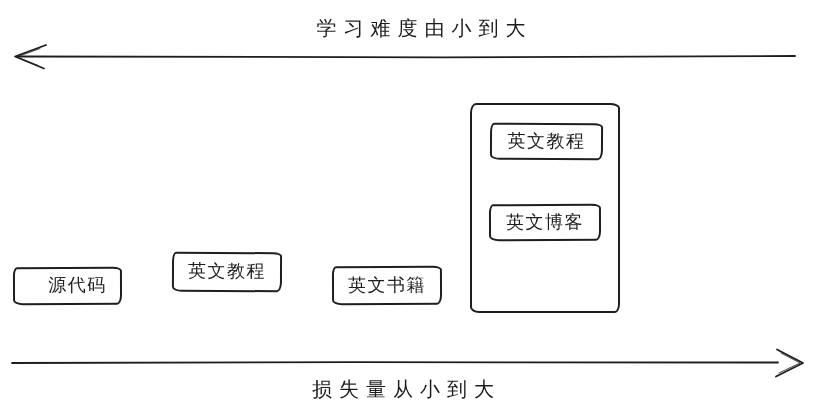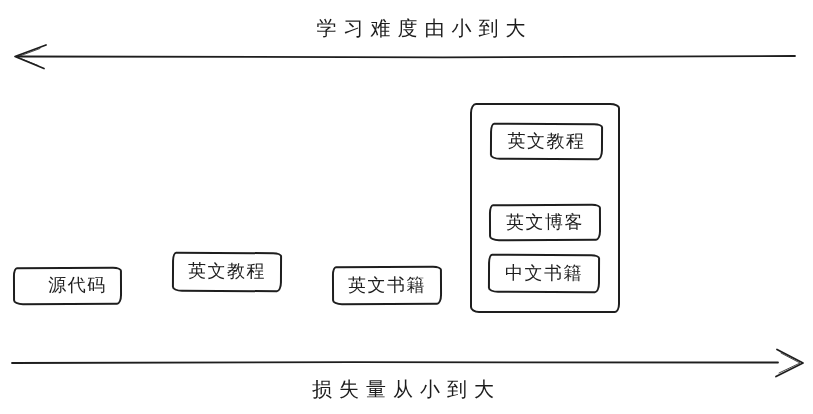--- a/index.html
+++ b/index.html
@@ -95,23 +95,20 @@
     <span class="node-label">英文书籍</span>
   </div>
 
   <div class="group" style="left:470px; top:103px; width:150px; height:210px;">
     <div class="node r2" style="left:18px; top:18px; width:113px; height:37px;">
       <span class="node-label">英文教程</span>
     </div>
     <div class="node r1" style="left:17px; top:85px; width:112px; height:37px;">
       <span class="node-label">英文博客</span>
     </div>
-    <div class="node r2" style="left:16px; top:149px; width:112px; height:39px;">
-      <span class="node-label">中文书籍</span>
-    </div>
   </div>
 
 
   <svg class="arrow arrow-bottom" width="813" height="50" viewBox="0 0 813 50">
     <path d="M12 23 C 250 21.5, 560 22.5, 778 22.5"></path>
     <path d="M777 9.5 L803 23 L776 36.5"></path>
     <path class="thin" d="M781 13 L800 23 L779 33"></path>
   </svg>
 
   <div class="axis-label axis-label-bottom">损失量从小到大</div>

